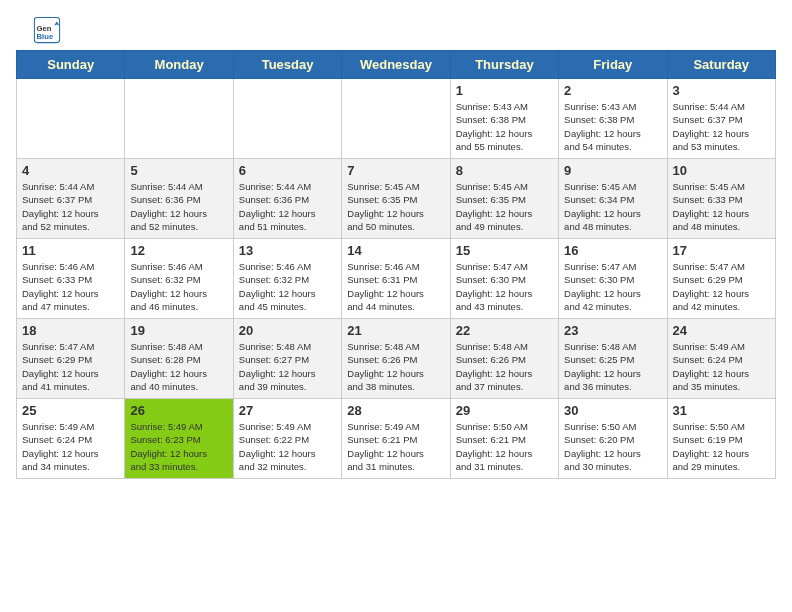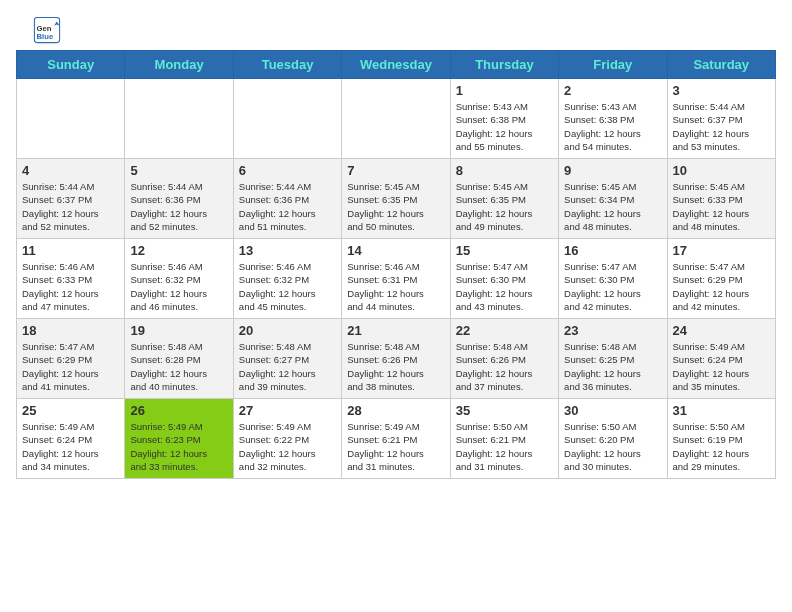--- a/index.html
+++ b/index.html
@@ -50,21 +50,21 @@
       color: #333;
       margin-bottom: 6px;
     }
     .calendar {
       width: 100%;
       border-collapse: collapse;
       border: 1px solid #ccc;
     }
     .calendar th {
       background-color: #2b6cb0;
-      color: #5eead4;
+      color: #fef9c3;
       font-size: 13px;
       font-weight: bold;
       text-align: center;
       padding: 6px 0;
       border: 1px solid #2563a8;
     }
     .calendar td {
       vertical-align: top;
       border: 1px solid #ccc;
       padding: 4px 5px;
@@ -255,21 +255,21 @@
         </td>
         <td style="background-color: rgb(255, 255, 255);">
           <span class="day-number">27</span>
           <div class="day-info">Sunrise: 5:49 AM<br>Sunset: 6:22 PM<br>Daylight: 12 hours<br>and 32 minutes.</div>
         </td>
         <td style="background-color: rgb(255, 255, 255);">
           <span class="day-number">28</span>
           <div class="day-info">Sunrise: 5:49 AM<br>Sunset: 6:21 PM<br>Daylight: 12 hours<br>and 31 minutes.</div>
         </td>
         <td style="background-color: rgb(255, 255, 255);">
-          <span class="day-number">35</span>
+          <span class="day-number">29</span>
           <div class="day-info">Sunrise: 5:50 AM<br>Sunset: 6:21 PM<br>Daylight: 12 hours<br>and 31 minutes.</div>
         </td>
         <td style="background-color: rgb(255, 255, 255);">
           <span class="day-number">30</span>
           <div class="day-info">Sunrise: 5:50 AM<br>Sunset: 6:20 PM<br>Daylight: 12 hours<br>and 30 minutes.</div>
         </td>
         <td style="background-color: rgb(255, 255, 255);">
           <span class="day-number">31</span>
           <div class="day-info">Sunrise: 5:50 AM<br>Sunset: 6:19 PM<br>Daylight: 12 hours<br>and 29 minutes.</div>
         </td>

